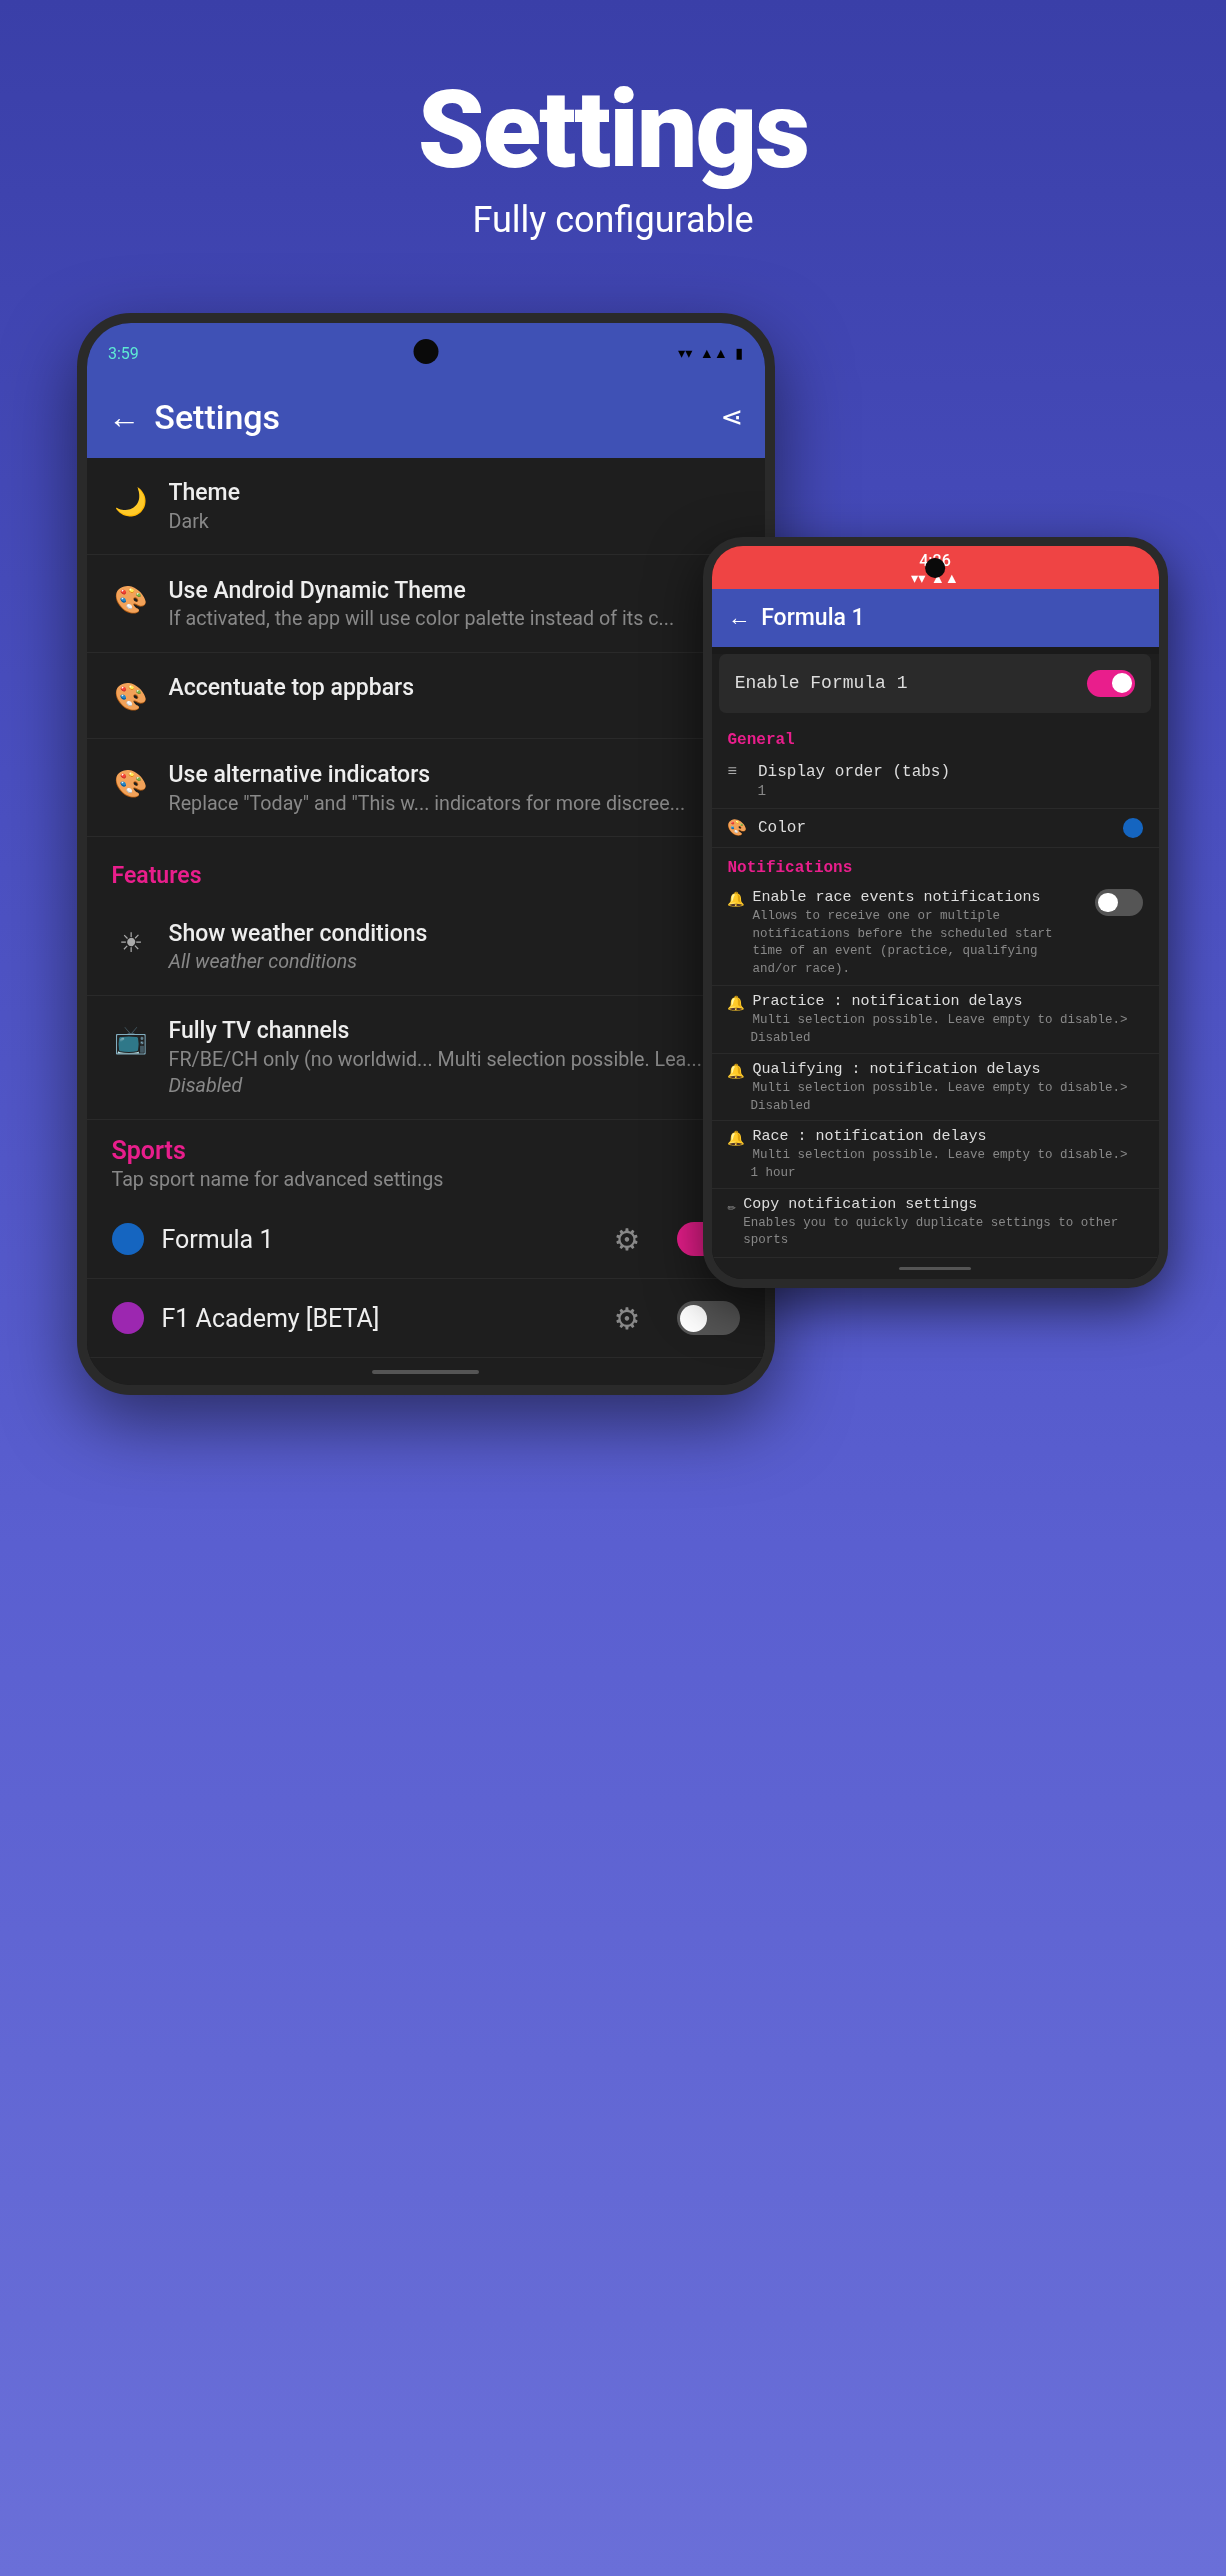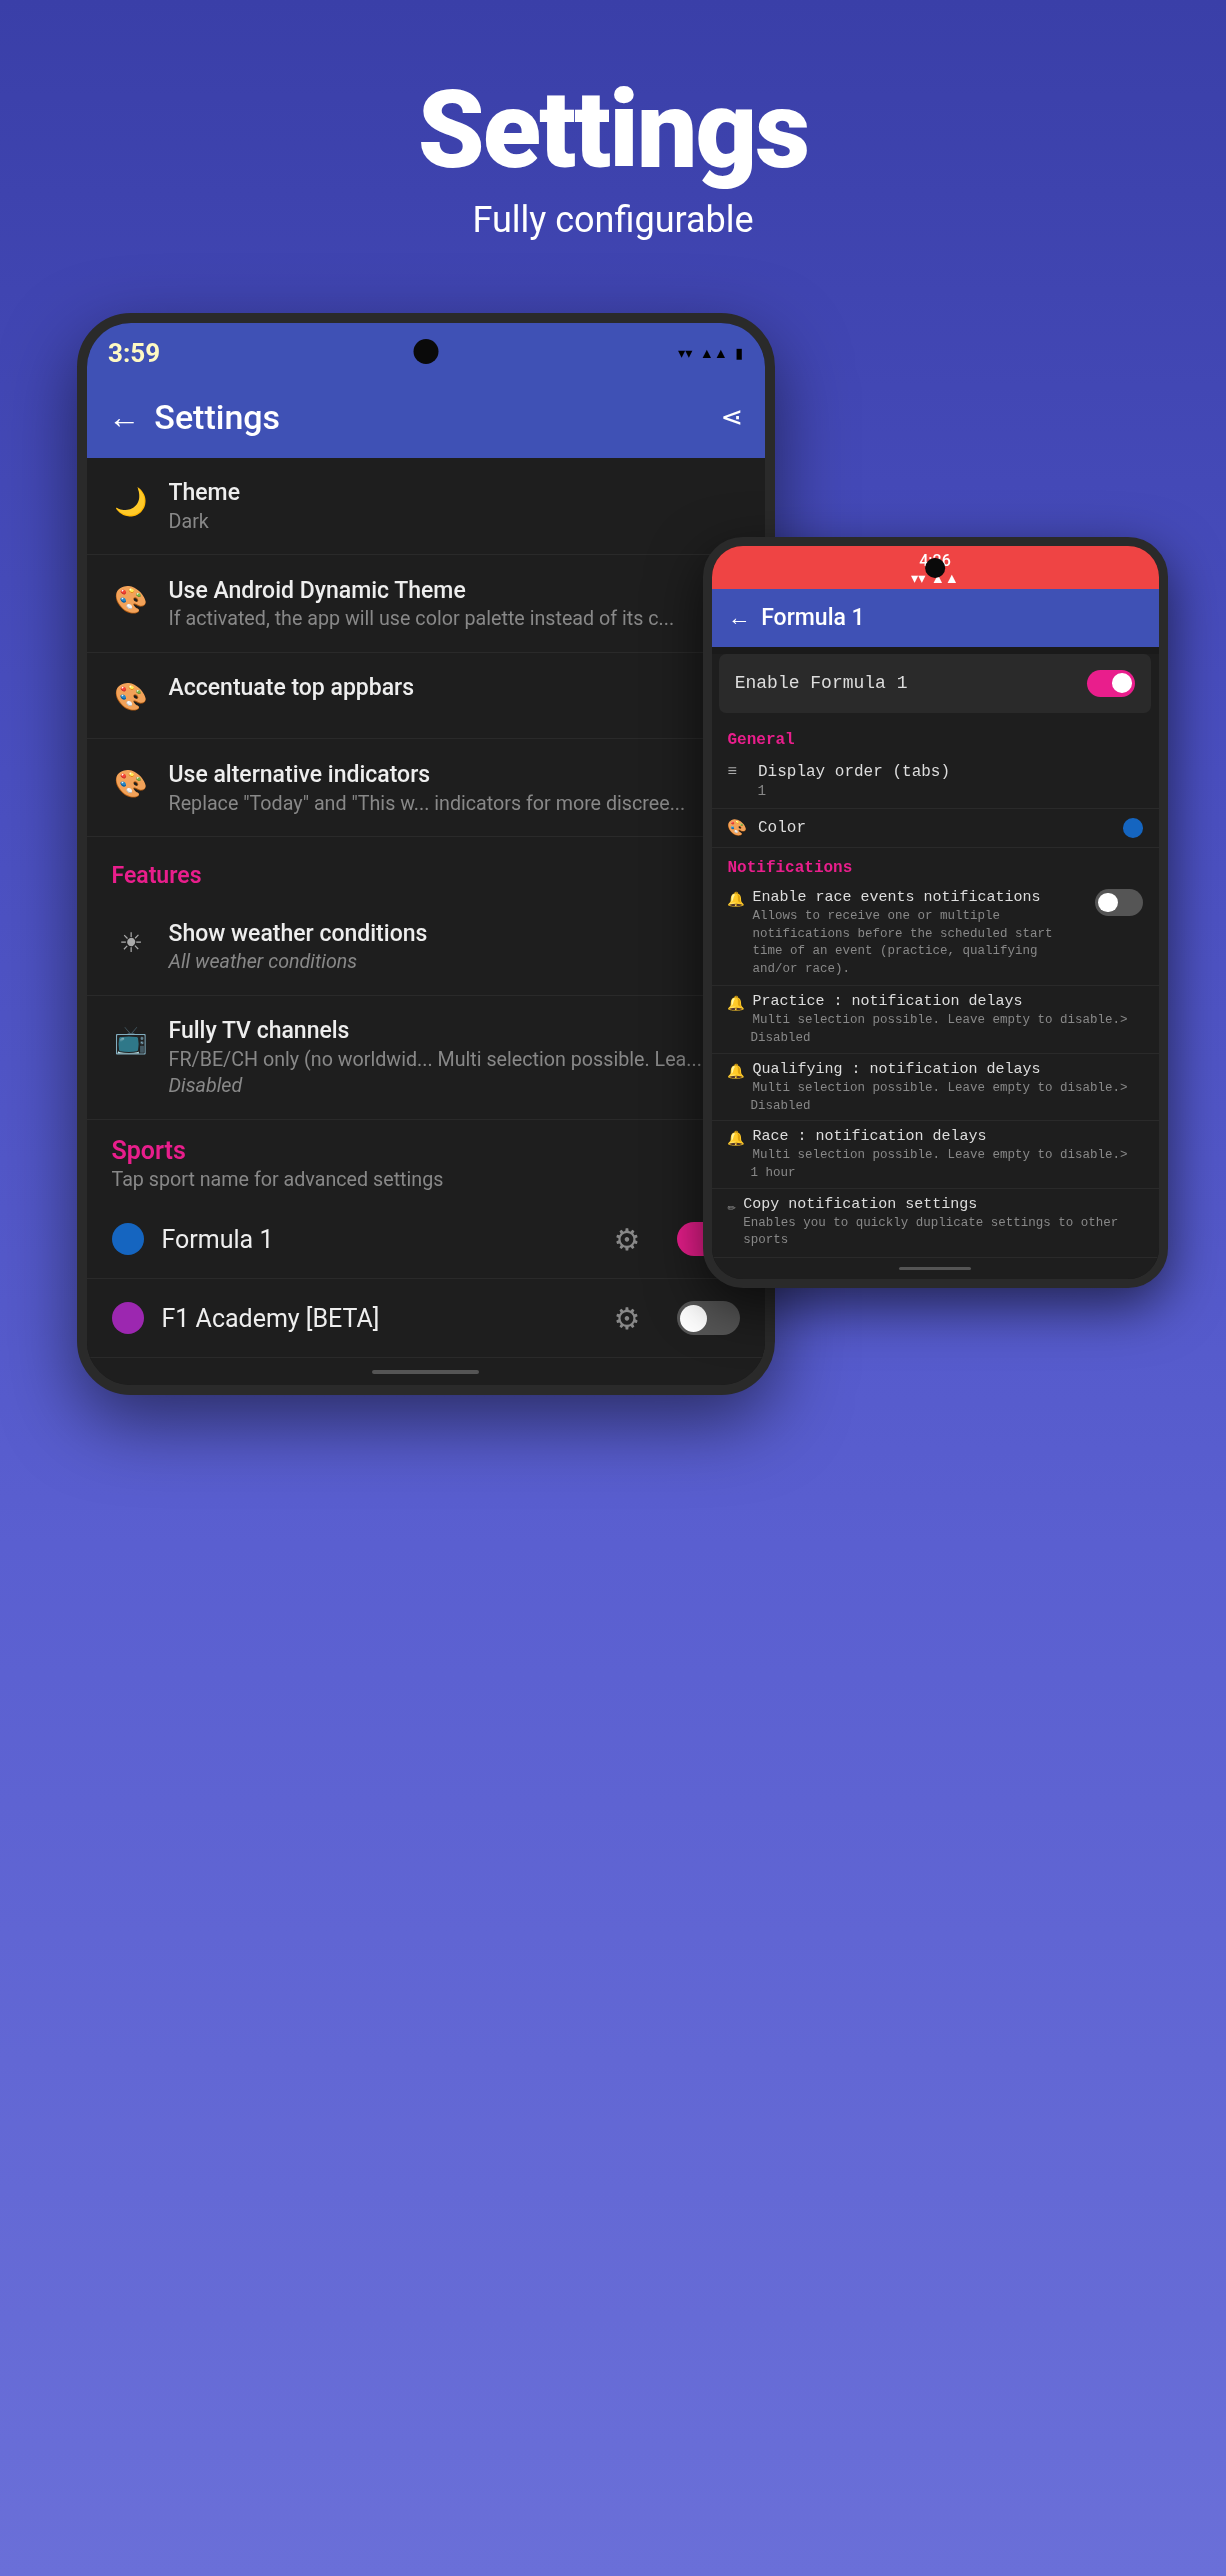--- a/index.html
+++ b/index.html
@@ -70,23 +70,23 @@
     .status-bar {
       background: #3f51b5;
       height: 54px;
       display: flex;
       align-items: center;
       justify-content: space-between;
       padding: 0 21.5px;
       padding-top: 7.2px;
     }
     .status-time {
-      color: #fef9c3;
-      font-size: 26px;
-      font-weight: 700;
+      color: #5eead4;
+      font-size: 16px;
+      font-weight: 400;
     }
     .status-icons {
       display: flex;
       gap: 7.2px;
       align-items: center;
     }
 
     
     .app-bar {
       background: #3f51b5;

